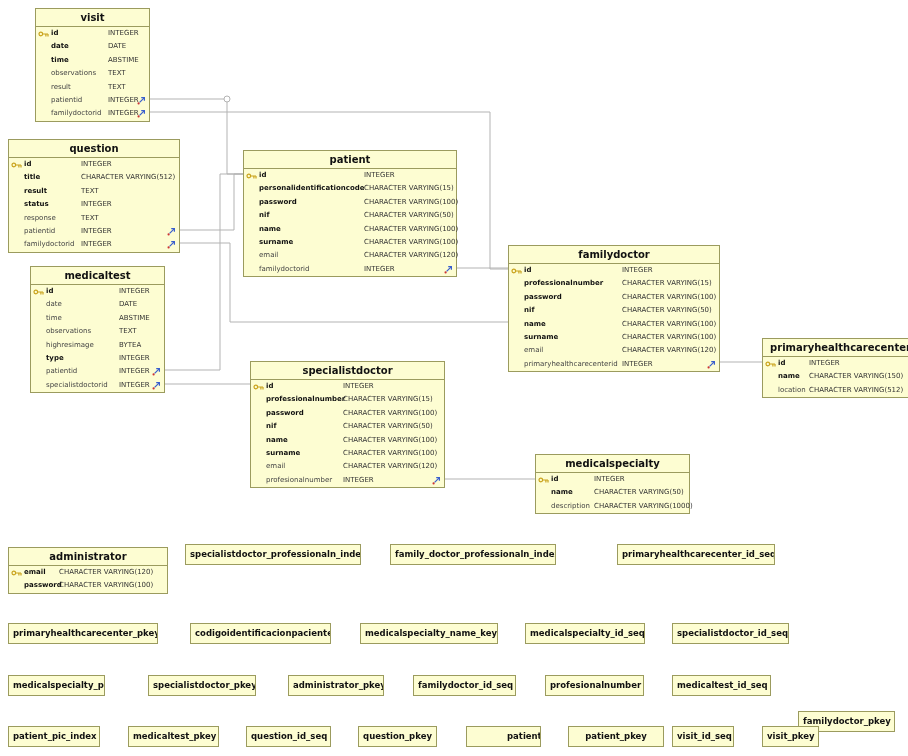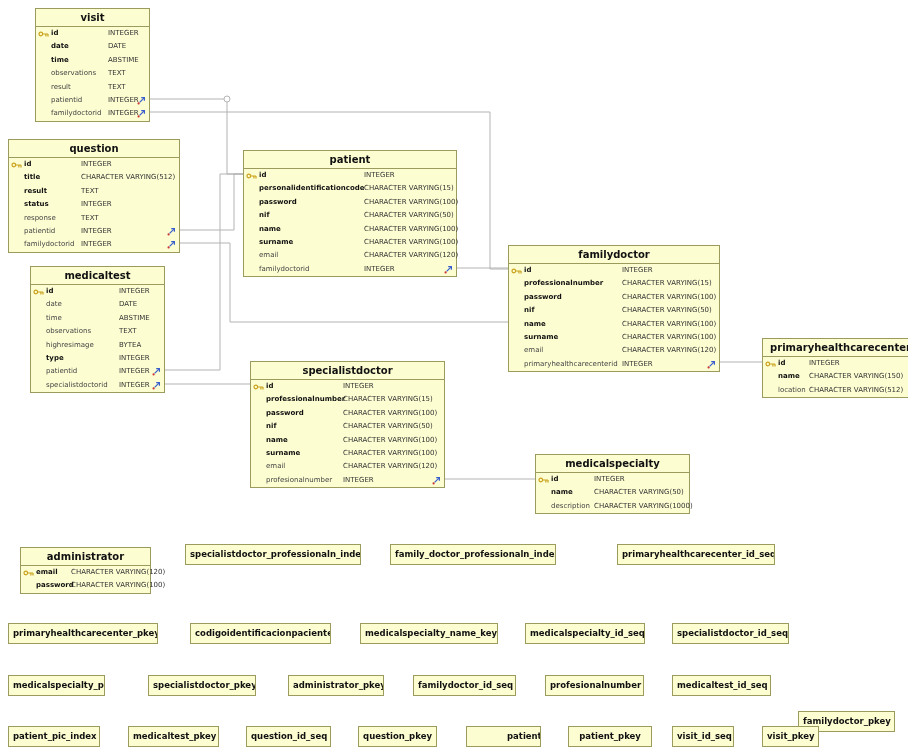--- a/index.html
+++ b/index.html
@@ -376,21 +376,21 @@
       </div>
       <div class="col-row">
         <span class="col-name bold">name</span>
         <span class="col-type" style="left: 58px;">CHARACTER VARYING(50)</span>
       </div>
       <div class="col-row">
         <span class="col-name">description</span>
         <span class="col-type" style="left: 58px; text-align: right;">CHARACTER VARYING(1000)</span>
       </div>
     </div>
-    <div class="entity" style="left: 20px; top: 547px; width: 131px;">
+    <div class="entity" style="left: 8px; top: 547px; width: 160px;">
       <div class="entity-title">administrator</div>
       <div class="col-row">
         <span class="key-icon">
           <svg width="11" height="8" viewBox="0 0 11 8">
             <circle cx="2.8" cy="4" r="1.8" fill="none" stroke="#c9a21a" stroke-width="1.2"></circle>
             <path d="M4.8 4H10M7.9 4v2.4M10 4v2.4" fill="none" stroke="#c9a21a" stroke-width="1.2"></path>
           </svg>
         </span>
         <span class="col-name bold">email</span>
         <span class="col-type" style="left: 50px;">CHARACTER VARYING(120)</span>
@@ -413,16 +413,16 @@
     <div class="simple-box" style="left: 288px; top: 675px; width: 96px;">administrator_pkey</div>
     <div class="simple-box" style="left: 413px; top: 675px; width: 103px;">familydoctor_id_seq</div>
     <div class="simple-box" style="left: 545px; top: 675px; width: 99px;">profesionalnumber</div>
     <div class="simple-box" style="left: 672px; top: 675px; width: 99px;">medicaltest_id_seq</div>
     <div class="simple-box" style="left: 798px; top: 675px; width: 97px; margin-top: 36px;">familydoctor_pkey</div>
     <div class="simple-box" style="left: 8px; top: 726px; width: 92px;">patient_pic_index</div>
     <div class="simple-box" style="left: 128px; top: 726px; width: 91px;">medicaltest_pkey</div>
     <div class="simple-box" style="left: 246px; top: 726px; width: 85px;">question_id_seq</div>
     <div class="simple-box" style="left: 358px; top: 726px; width: 79px;">question_pkey</div>
     <div class="simple-box" style="left: 466px; top: 726px; width: 75px; padding-left: 40px;">patient_id_seq</div>
-    <div class="simple-box" style="left: 568px; top: 726px; width: 84px;">patient_pkey</div>
+    <div class="simple-box" style="left: 568px; top: 726px; width: 96px;">patient_pkey</div>
     <div class="simple-box" style="left: 672px; top: 726px; width: 62px;">visit_id_seq</div>
     <div class="simple-box" style="left: 762px; top: 726px; width: 57px;">visit_pkey</div>
   </div>
 
 </body></html>

